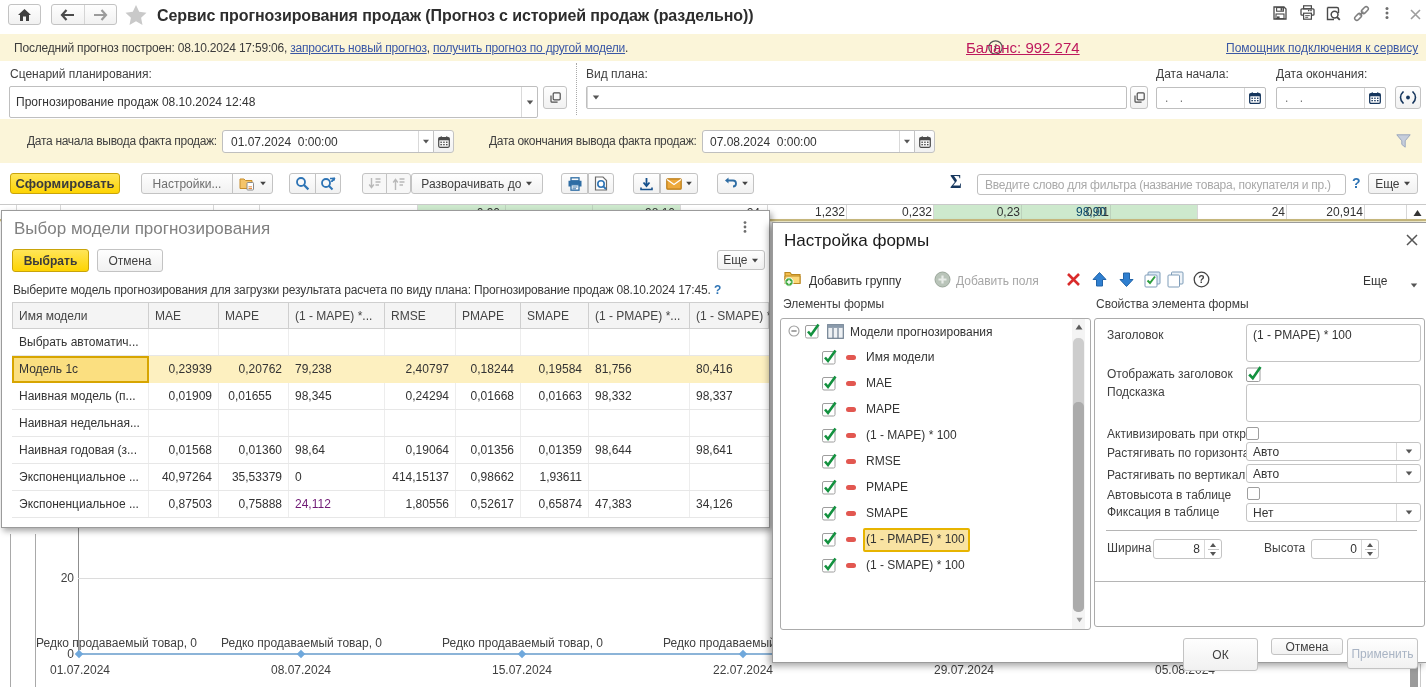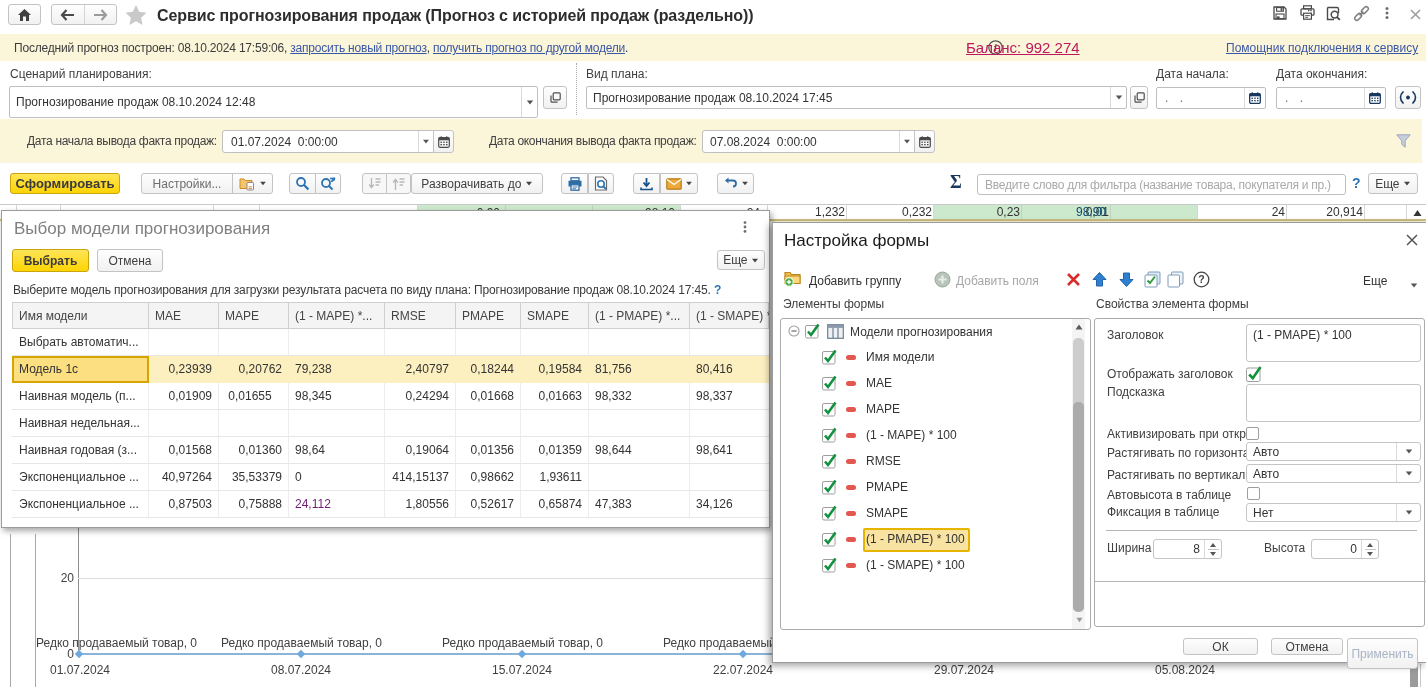--- a/index.html
+++ b/index.html
@@ -92,21 +92,20 @@
 </div>
 <div class="btn" style="left:543px;top:86px;width:24px;height:23px">
  <svg width="11" height="11" viewBox="0 0 11 11">
       <rect x="3.2" y="0.8" width="7" height="7" rx="1" fill="none" stroke="#4f4f4f" stroke-width="1.2"></rect>
       <path d="M1 3.4 V9.2 Q1 10.2 2 10.2 H7.6" fill="none" stroke="#4f4f4f" stroke-width="1.2"></path>
     </svg>
 </div>
 <div class="a" style="left:576px;top:63px;height:52px;border-left:1px dotted #a9a9a9"></div>
 <div class="lbl" style="left:586px;top:67px">Вид плана:</div>
 <div class="inp" style="left:586px;top:86px;width:541px;height:23px">
- <div style="flex:1;padding-left:6px;white-space:nowrap;overflow:hidden">Прогнозирование продаж 08.10.2024 17:45</div>
  <div style="width:16px;height:100%;border-left:1px solid #d9d9d9;display:flex;align-items:center;justify-content:center">
       <span class="car" style="border-top-color:#555;transform:scale(.8)"></span>
     </div>
 </div>
 <div class="btn" style="left:1130px;top:86px;width:18px;height:23px">
  <svg width="11" height="11" viewBox="0 0 11 11">
       <rect x="3.2" y="0.8" width="7" height="7" rx="1" fill="none" stroke="#4f4f4f" stroke-width="1.2"></rect>
       <path d="M1 3.4 V9.2 Q1 10.2 2 10.2 H7.6" fill="none" stroke="#4f4f4f" stroke-width="1.2"></path>
     </svg>
 </div>
@@ -618,15 +617,15 @@
 <div class="a" style="left:1264px;top:541px;color:#404040;z-index:12">Высота</div>
 <div class="inp" style="left:1311px;top:539px;width:68px;height:20px;z-index:12;border-color:#c4c4c4;border-radius:3px">
     <div style="flex:1;padding-right:4px;color:#333;text-align:right">0</div>
     <div style="width:17px;height:100%;border-left:1px solid #d9d9d9;display:flex;flex-direction:column;align-items:center;justify-content:center;gap:0px">
       <span style="width:0;height:0;border-left:3.5px solid transparent;border-right:3.5px solid transparent;border-bottom:4px solid #555;margin-bottom:2px"></span>
       <span style="display:block;width:11px;height:1px;background:#c4c4c4;margin-bottom:2px"></span>
       <span style="width:0;height:0;border-left:3.5px solid transparent;border-right:3.5px solid transparent;border-top:4px solid #555"></span>
     </div>
   </div>
 <div class="a" style="left:1095px;top:581px;width:331px;height:1px;background:#b5b5b5;z-index:12"></div>
-<div class="btn" style="left:1183px;top:638px;width:75px;height:17px;z-index:11">ОК</div>
+<div class="btn" style="left:1183px;top:638px;width:75px;height:33px;z-index:11">ОК</div>
 <div class="btn" style="left:1271px;top:638px;width:72px;height:17px;z-index:11">Отмена</div>
 <div class="btn" style="left:1347px;top:638px;width:71px;height:31px;z-index:11;color:#a9b4c4">Применить</div>
 
 </body></html>

